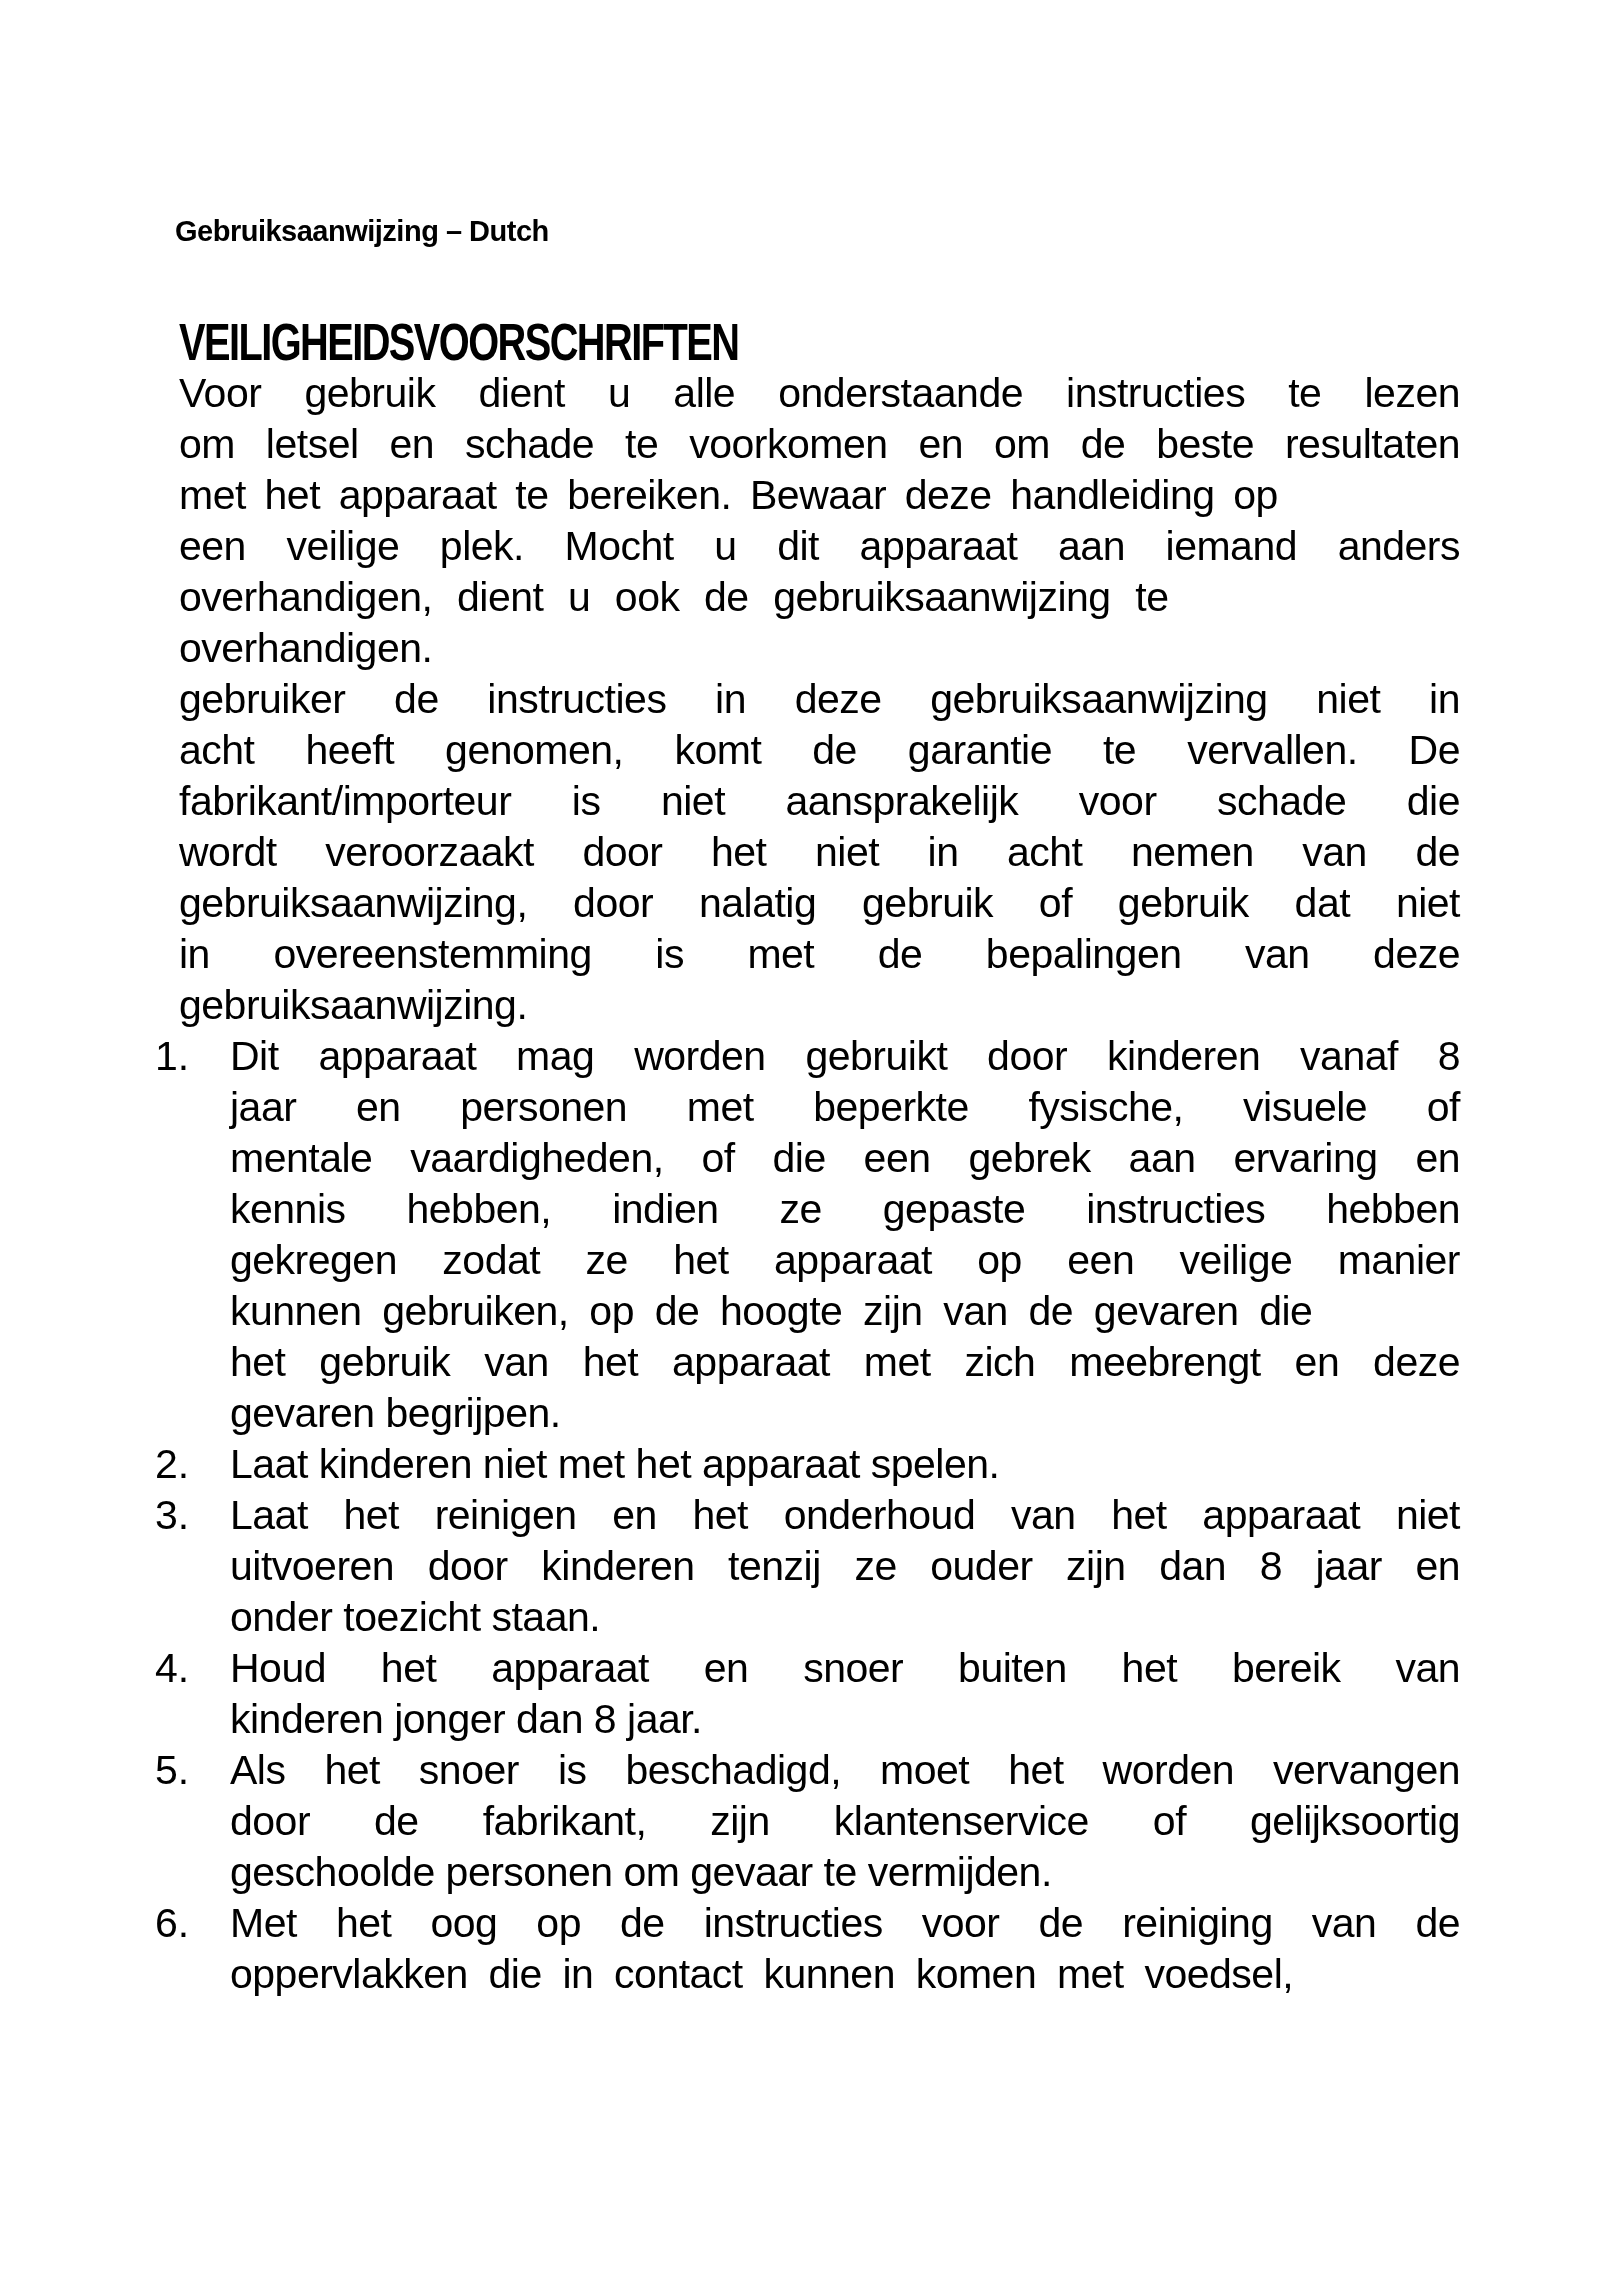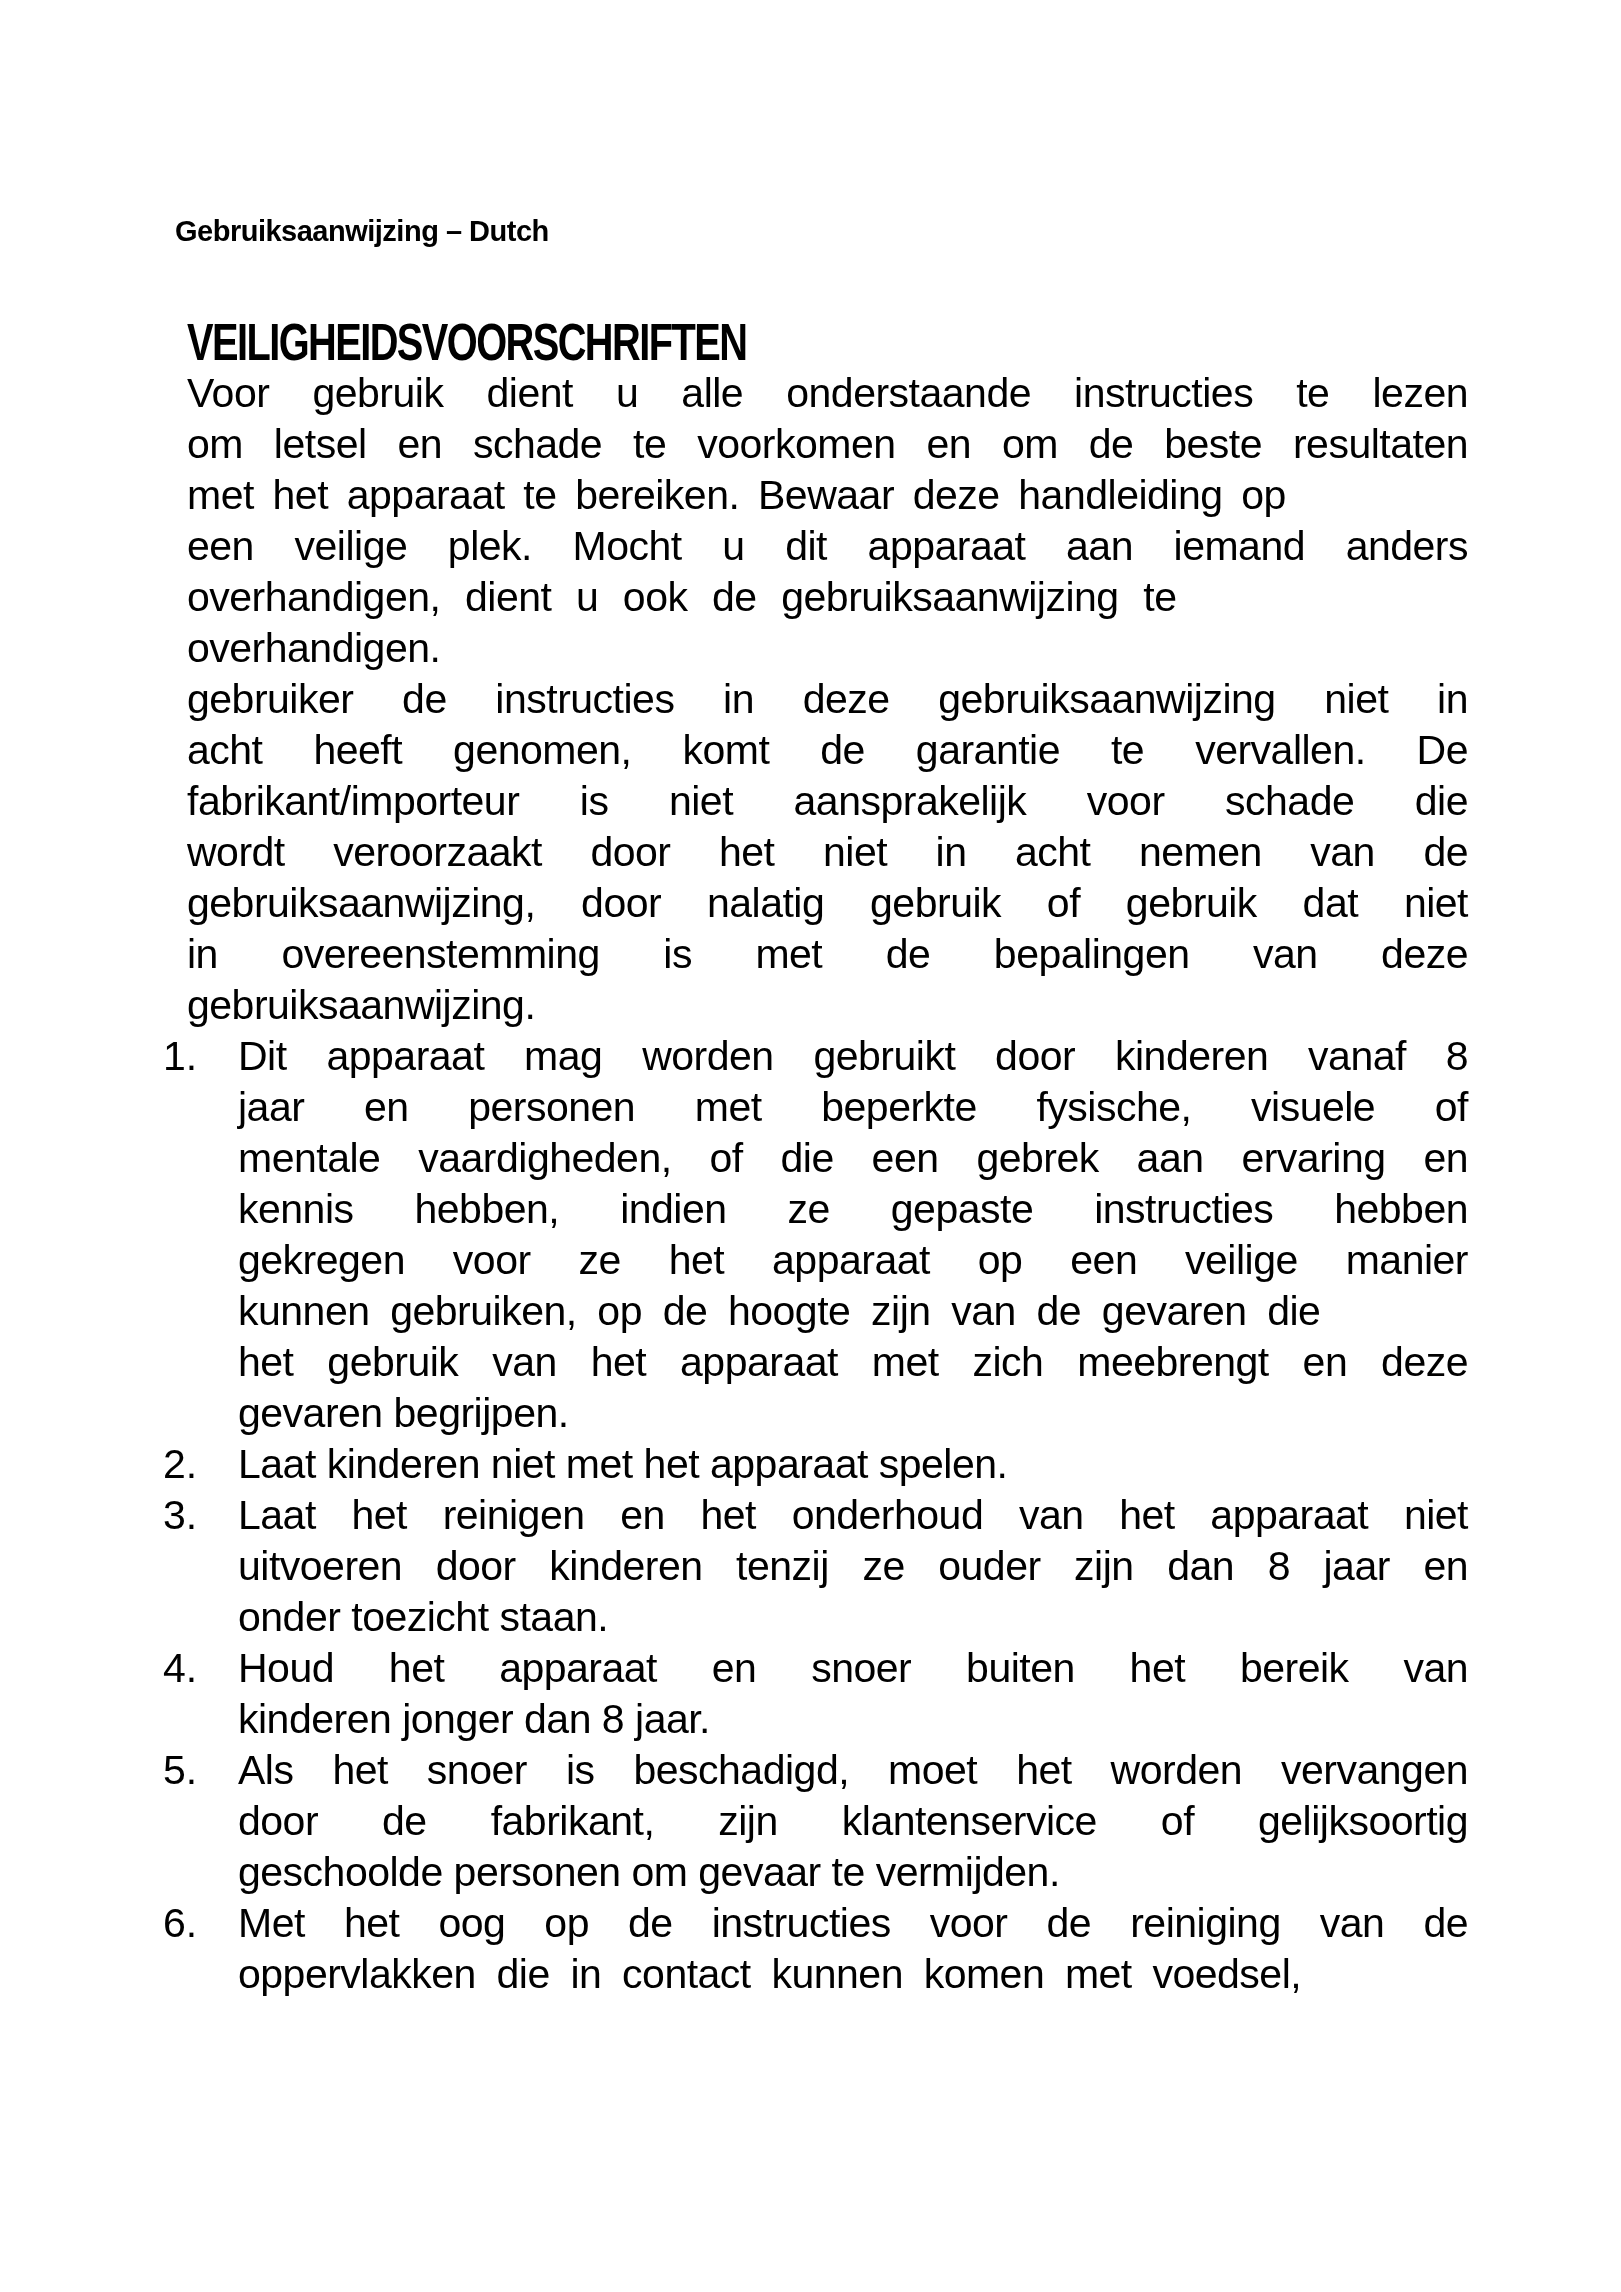--- a/index.html
+++ b/index.html
@@ -17,21 +17,21 @@
     left: 175px;
     top: 212px;
     font-size: 29px;
     font-weight: bold;
     letter-spacing: -0.5px;
     line-height: 39px;
     white-space: nowrap;
   }
   .content {
     position: absolute;
-    left: 8px;
+    left: 0;
     top: 317px;
     right: 0;
     font-size: 41px;
     line-height: 51px;
     letter-spacing: -0.5px;
   }
   .ln { white-space: nowrap; }
   .ln.p { margin-left: 179px; width: 1281px; }
   .ln.li { margin-left: 230px; width: 1230px; position: relative; }
   .ln.j { text-align: justify; text-align-last: justify; white-space: normal; }
@@ -79,21 +79,21 @@
         <div class="ln p j"><span>acht heeft genomen, komt de garantie te vervallen. De</span></div>
         <div class="ln p j"><span>fabrikant/importeur is niet aansprakelijk voor schade die</span></div>
         <div class="ln p j"><span>wordt veroorzaakt door het niet in acht nemen van de</span></div>
         <div class="ln p j"><span>gebruiksaanwijzing, door nalatig gebruik of gebruik dat niet</span></div>
         <div class="ln p j"><span>in overeenstemming is met de bepalingen van deze</span></div>
         <div class="ln p"><span>gebruiksaanwijzing.</span></div>
         <div class="ln li j"><span class="marker">1.</span><span>Dit apparaat mag worden gebruikt door kinderen vanaf 8</span></div>
         <div class="ln li j"><span>jaar en personen met beperkte fysische, visuele of</span></div>
         <div class="ln li j"><span>mentale vaardigheden, of die een gebrek aan ervaring en</span></div>
         <div class="ln li j"><span>kennis hebben, indien ze gepaste instructies hebben</span></div>
-        <div class="ln li j"><span>gekregen voor ze het apparaat op een veilige manier</span></div>
+        <div class="ln li j"><span>gekregen zodat ze het apparaat op een veilige manier</span></div>
         <div class="ln li" style="word-spacing: 9.8px;"><span>kunnen gebruiken, op de hoogte zijn van de gevaren die</span></div>
         <div class="ln li j"><span>het gebruik van het apparaat met zich meebrengt en deze</span></div>
         <div class="ln li"><span>gevaren begrijpen.</span></div>
         <div class="ln li"><span class="marker">2.</span><span>Laat kinderen niet met het apparaat spelen.</span></div>
         <div class="ln li j"><span class="marker">3.</span><span>Laat het reinigen en het onderhoud van het apparaat niet</span></div>
         <div class="ln li j"><span>uitvoeren door kinderen tenzij ze ouder zijn dan 8 jaar en</span></div>
         <div class="ln li"><span>onder toezicht staan.</span></div>
         <div class="ln li j"><span class="marker">4.</span><span>Houd het apparaat en snoer buiten het bereik van</span></div>
         <div class="ln li"><span>kinderen jonger dan 8 jaar.</span></div>
         <div class="ln li j"><span class="marker">5.</span><span>Als het snoer is beschadigd, moet het worden vervangen</span></div>

